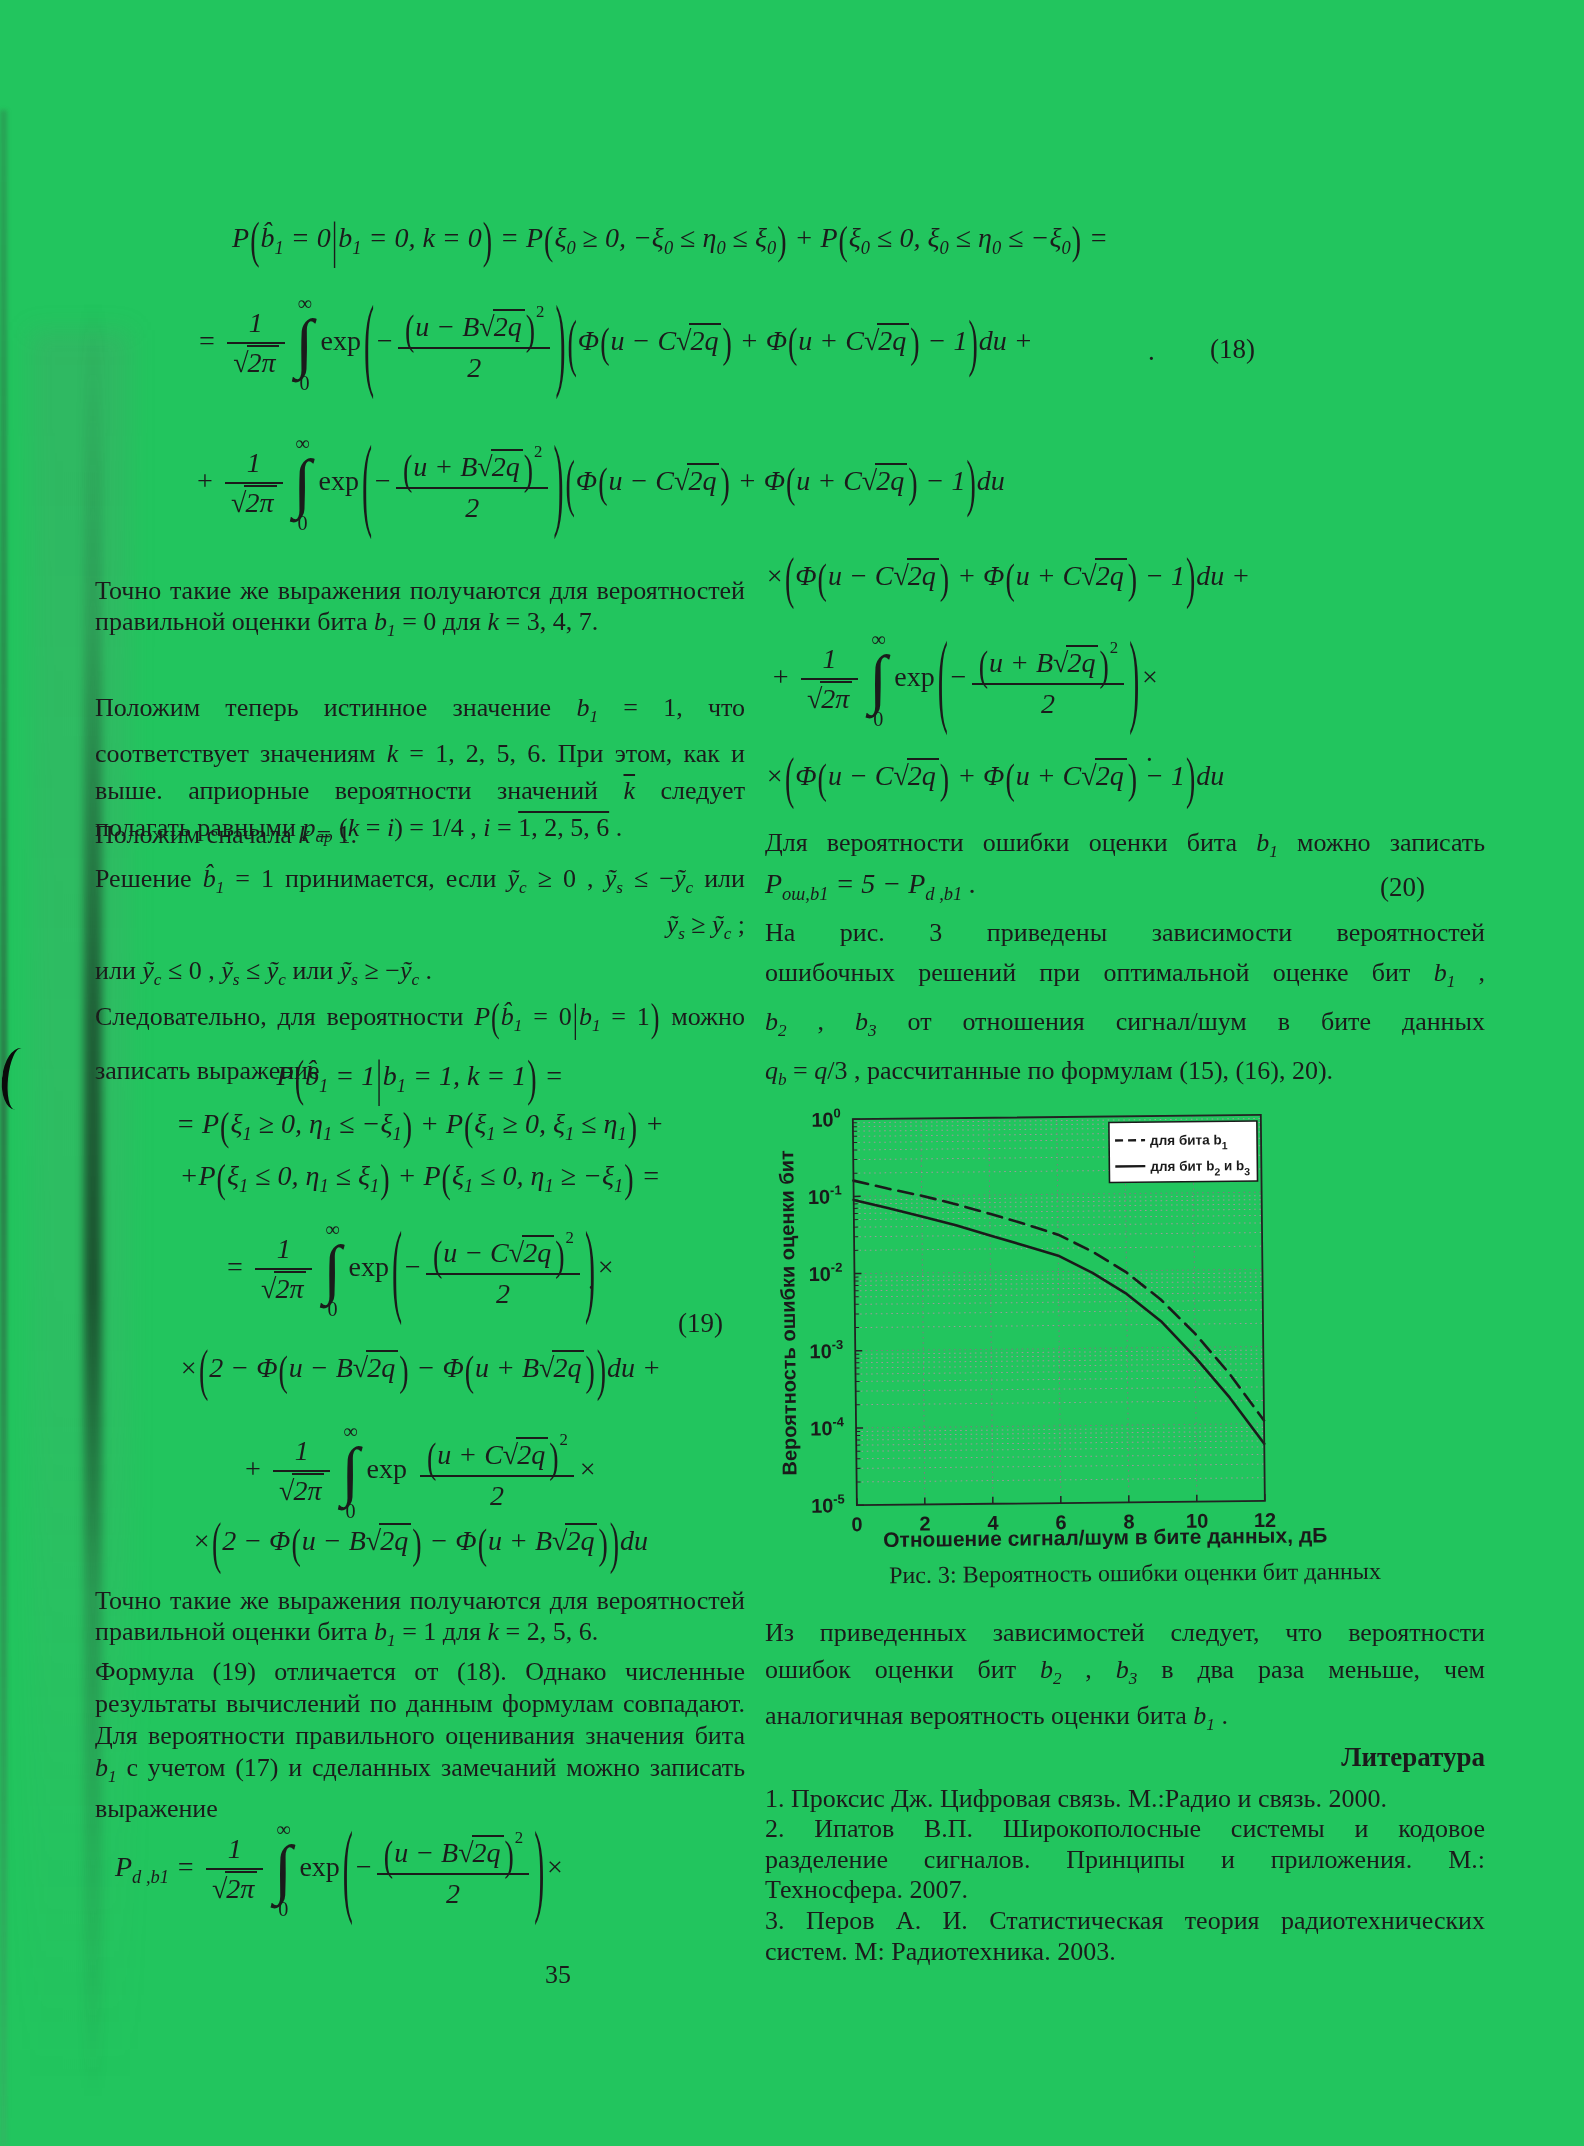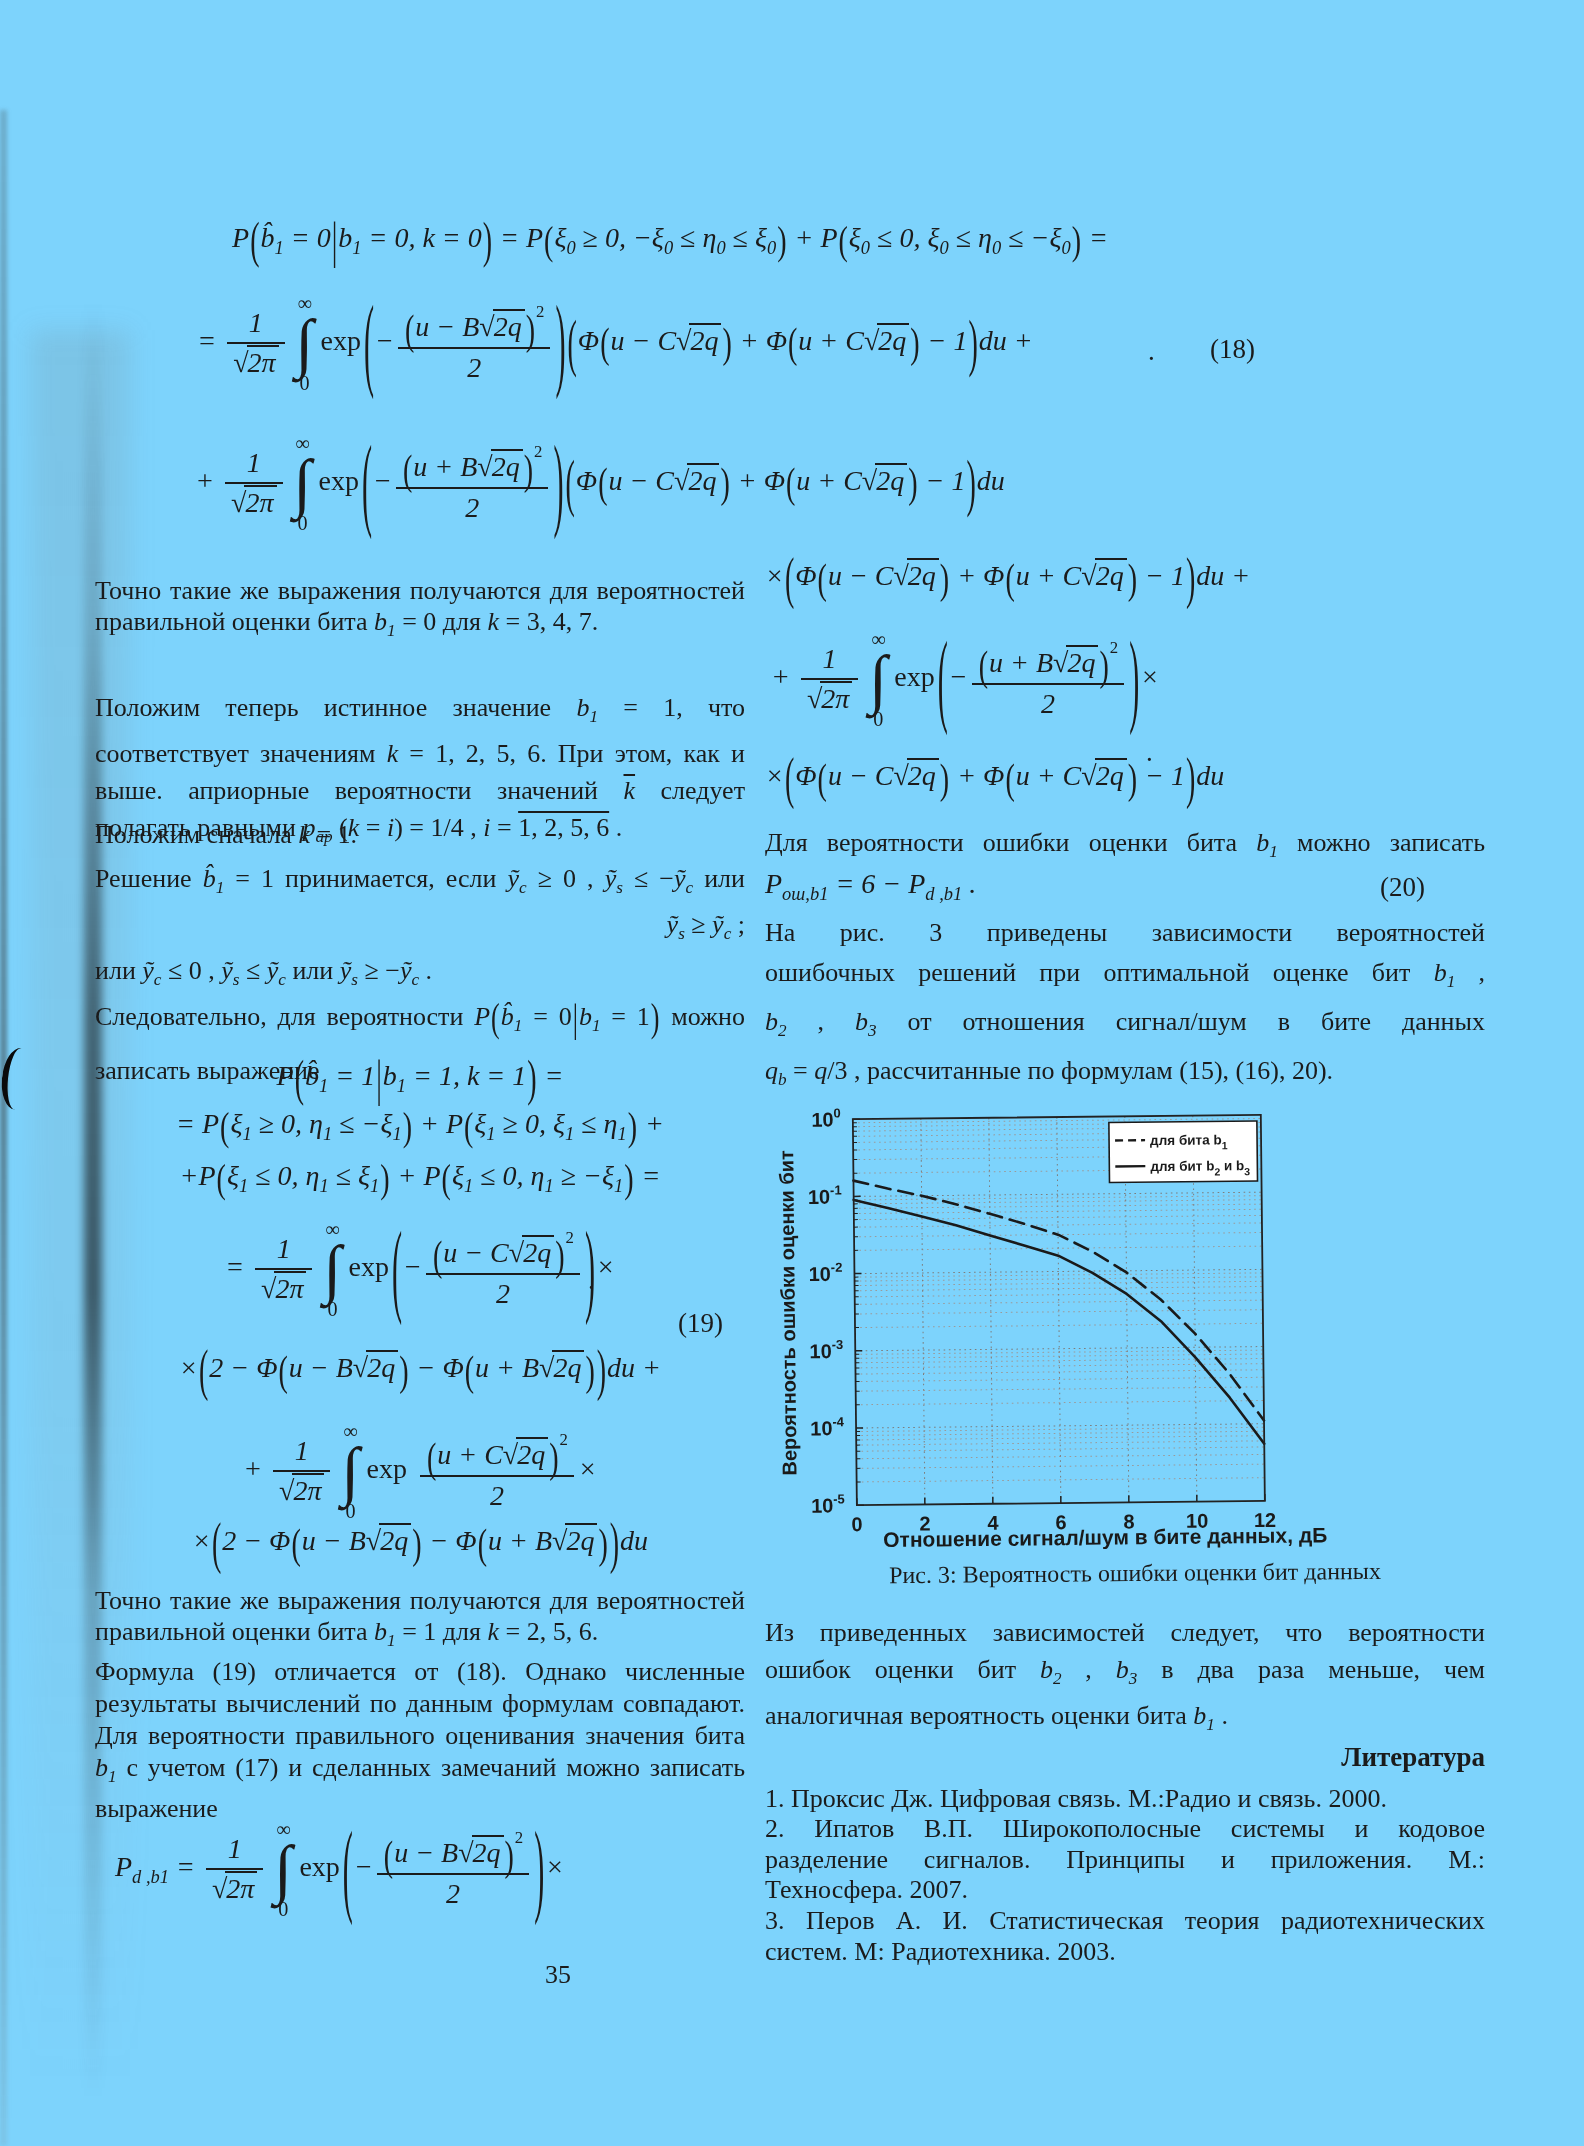--- a/index.html
+++ b/index.html
@@ -1,16 +1,16 @@
 <!DOCTYPE html>
 <html><head>
 <meta charset="utf-8">
 <style>
   html,body{margin:0;padding:0;background:#e8e8e6;}
-  #page{position:relative;width:1584px;height:2146px;background:#7dd3fc;overflow:hidden;
+  #page{position:relative;width:1584px;height:2146px;background:#22c55e;overflow:hidden;
         font-family:"Liberation Serif",serif;color:#1b1b1b;}
   
   .artifact{position:absolute;pointer-events:none;}
   #streak-main{left:84px;top:300px;width:18px;height:1800px;
     background:linear-gradient(to bottom,rgba(0,0,0,0) 0%,rgba(40,40,40,.18) 18%,rgba(20,20,20,.55) 40%,rgba(15,15,15,.60) 55%,rgba(40,40,40,.25) 72%,rgba(0,0,0,0) 100%);
     filter:blur(4px);}
   #streak-edge{left:0;top:110px;width:7px;height:2036px;
     background:linear-gradient(to bottom,rgba(60,60,60,.25),rgba(50,50,50,.5) 50%,rgba(120,120,120,.15));
     filter:blur(2px);}
   #streak-soft{left:30px;top:330px;width:100px;height:1760px;
@@ -142,21 +142,21 @@
   <div class="eq l" style="left:765px;top:628px;width:720px;padding-left:6px;"><span class="runs"><span class="it">+ </span><span class="frac"><span class="fn"><span class="it">1</span></span><span class="fd"><span class="sqrt"><span class="rs">√</span><span class="rb">2π</span></span></span></span><span class="int">
           <span class="il">∞</span>
           <span class="ii">∫</span>
           <span class="il">0</span>
         </span><span class="rm">exp</span><span class="bp" style="transform: scaleY(3.4); font-size: 1.08em;">(</span><span class="it">−</span><span class="frac"><span class="fn"><span class="bp" style="transform: scaleY(1.5);">(</span><span class="it">u + B</span><span class="sqrt"><span class="rs">√</span><span class="rb">2q</span></span><span class="bp" style="transform: scaleY(1.5);">)</span><sup>2</sup></span><span class="fd"><span class="it">2</span></span></span><span class="bp" style="transform: scaleY(3.4); font-size: 1.08em;">)</span><span class="it">×</span></span></div>
   <div class="eqnum" style="left:1146px;top:737px;">.</div>
   <div class="eq l" style="left:765px;top:760px;width:720px;"><span class="runs"><span class="it">×</span><span class="bp" style="transform: scaleY(2);">(</span><span class="it">Φ</span><span class="bp" style="transform: scaleY(1.5);">(</span><span class="it">u − C</span><span class="sqrt"><span class="rs">√</span><span class="rb">2q</span></span><span class="bp" style="transform: scaleY(1.5);">)</span><span class="it"> + Φ</span><span class="bp" style="transform: scaleY(1.5);">(</span><span class="it">u + C</span><span class="sqrt"><span class="rs">√</span><span class="rb">2q</span></span><span class="bp" style="transform: scaleY(1.5);">)</span><span class="it"> − 1</span><span class="bp" style="transform: scaleY(2);">)</span><span class="it">du</span></span></div>
   <div class="par" style="left:765px;top:827px;width:720px;line-height:32px;">
       <div class="ln j"><span class="runs"><span class="up">Для вероятности ошибки оценки бита </span><span class="it">b</span><sub>1</sub><span class="up"> можно записать</span></span></div>
     </div>
-  <div class="eq l" style="left:765px;top:868px;width:600px;"><span class="runs"><span class="it">P</span><sub>ош,b1</sub><span class="it"> = 6 − P</span><sub>d ,b1</sub><span class="it"> .</span></span></div>
+  <div class="eq l" style="left:765px;top:868px;width:600px;"><span class="runs"><span class="it">P</span><sub>ош,b1</sub><span class="it"> = 5 − P</span><sub>d ,b1</sub><span class="it"> .</span></span></div>
   <div class="eqnum" style="left:1380px;top:872px;">(20)</div>
   <div class="par" style="left:765px;top:913px;width:720px;line-height:40px;">
       <div class="ln j"><span class="runs"><span class="up">На рис. 3 приведены зависимости вероятностей</span></span></div>
       <div class="ln j"><span class="runs"><span class="up">ошибочных решений при оптимальной оценке бит </span><span class="it">b</span><sub>1</sub><span class="up"> ,</span></span></div>
       <div class="ln j"><span class="runs"><span class="it">b</span><sub>2</sub><span class="up"> , </span><span class="it">b</span><sub>3</sub><span class="up"> от отношения сигнал/шум в бите данных</span></span></div>
       <div class="ln"><span class="runs"><span class="it">q</span><sub>b</sub><span class="up"> = </span><span class="it">q</span><span class="up">/3 , рассчитанные по формулам (15), (16), 20).</span></span></div>
     </div>
 
   <div id="chart-wrap">
     <svg id="chart-svg" width="584" height="484" viewBox="0 0 584 484">

